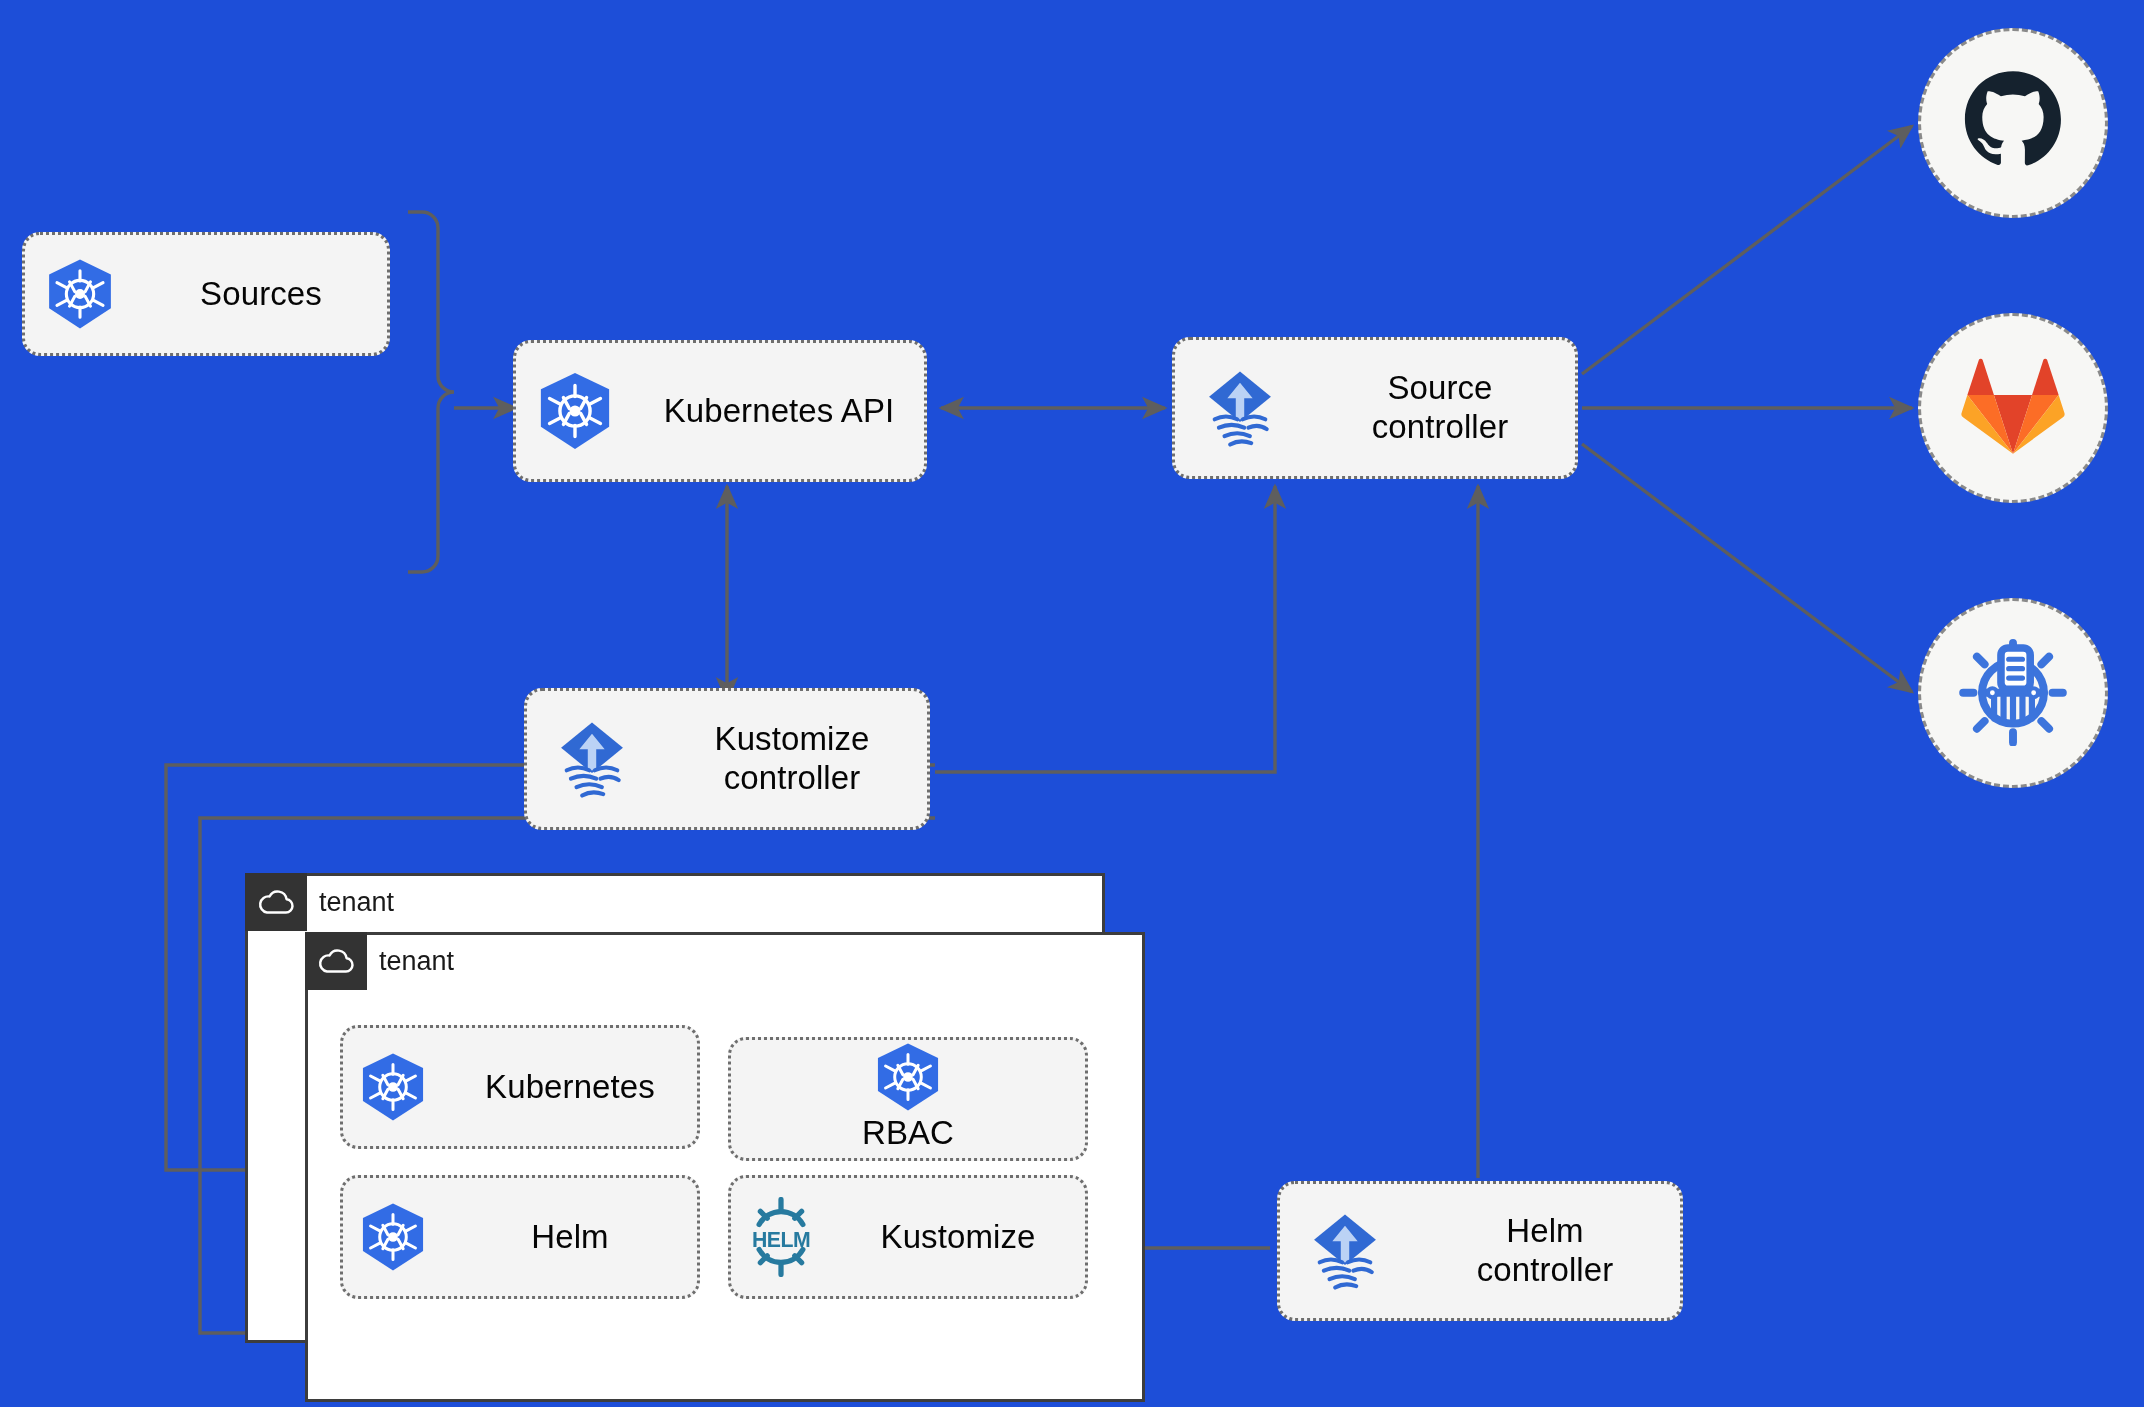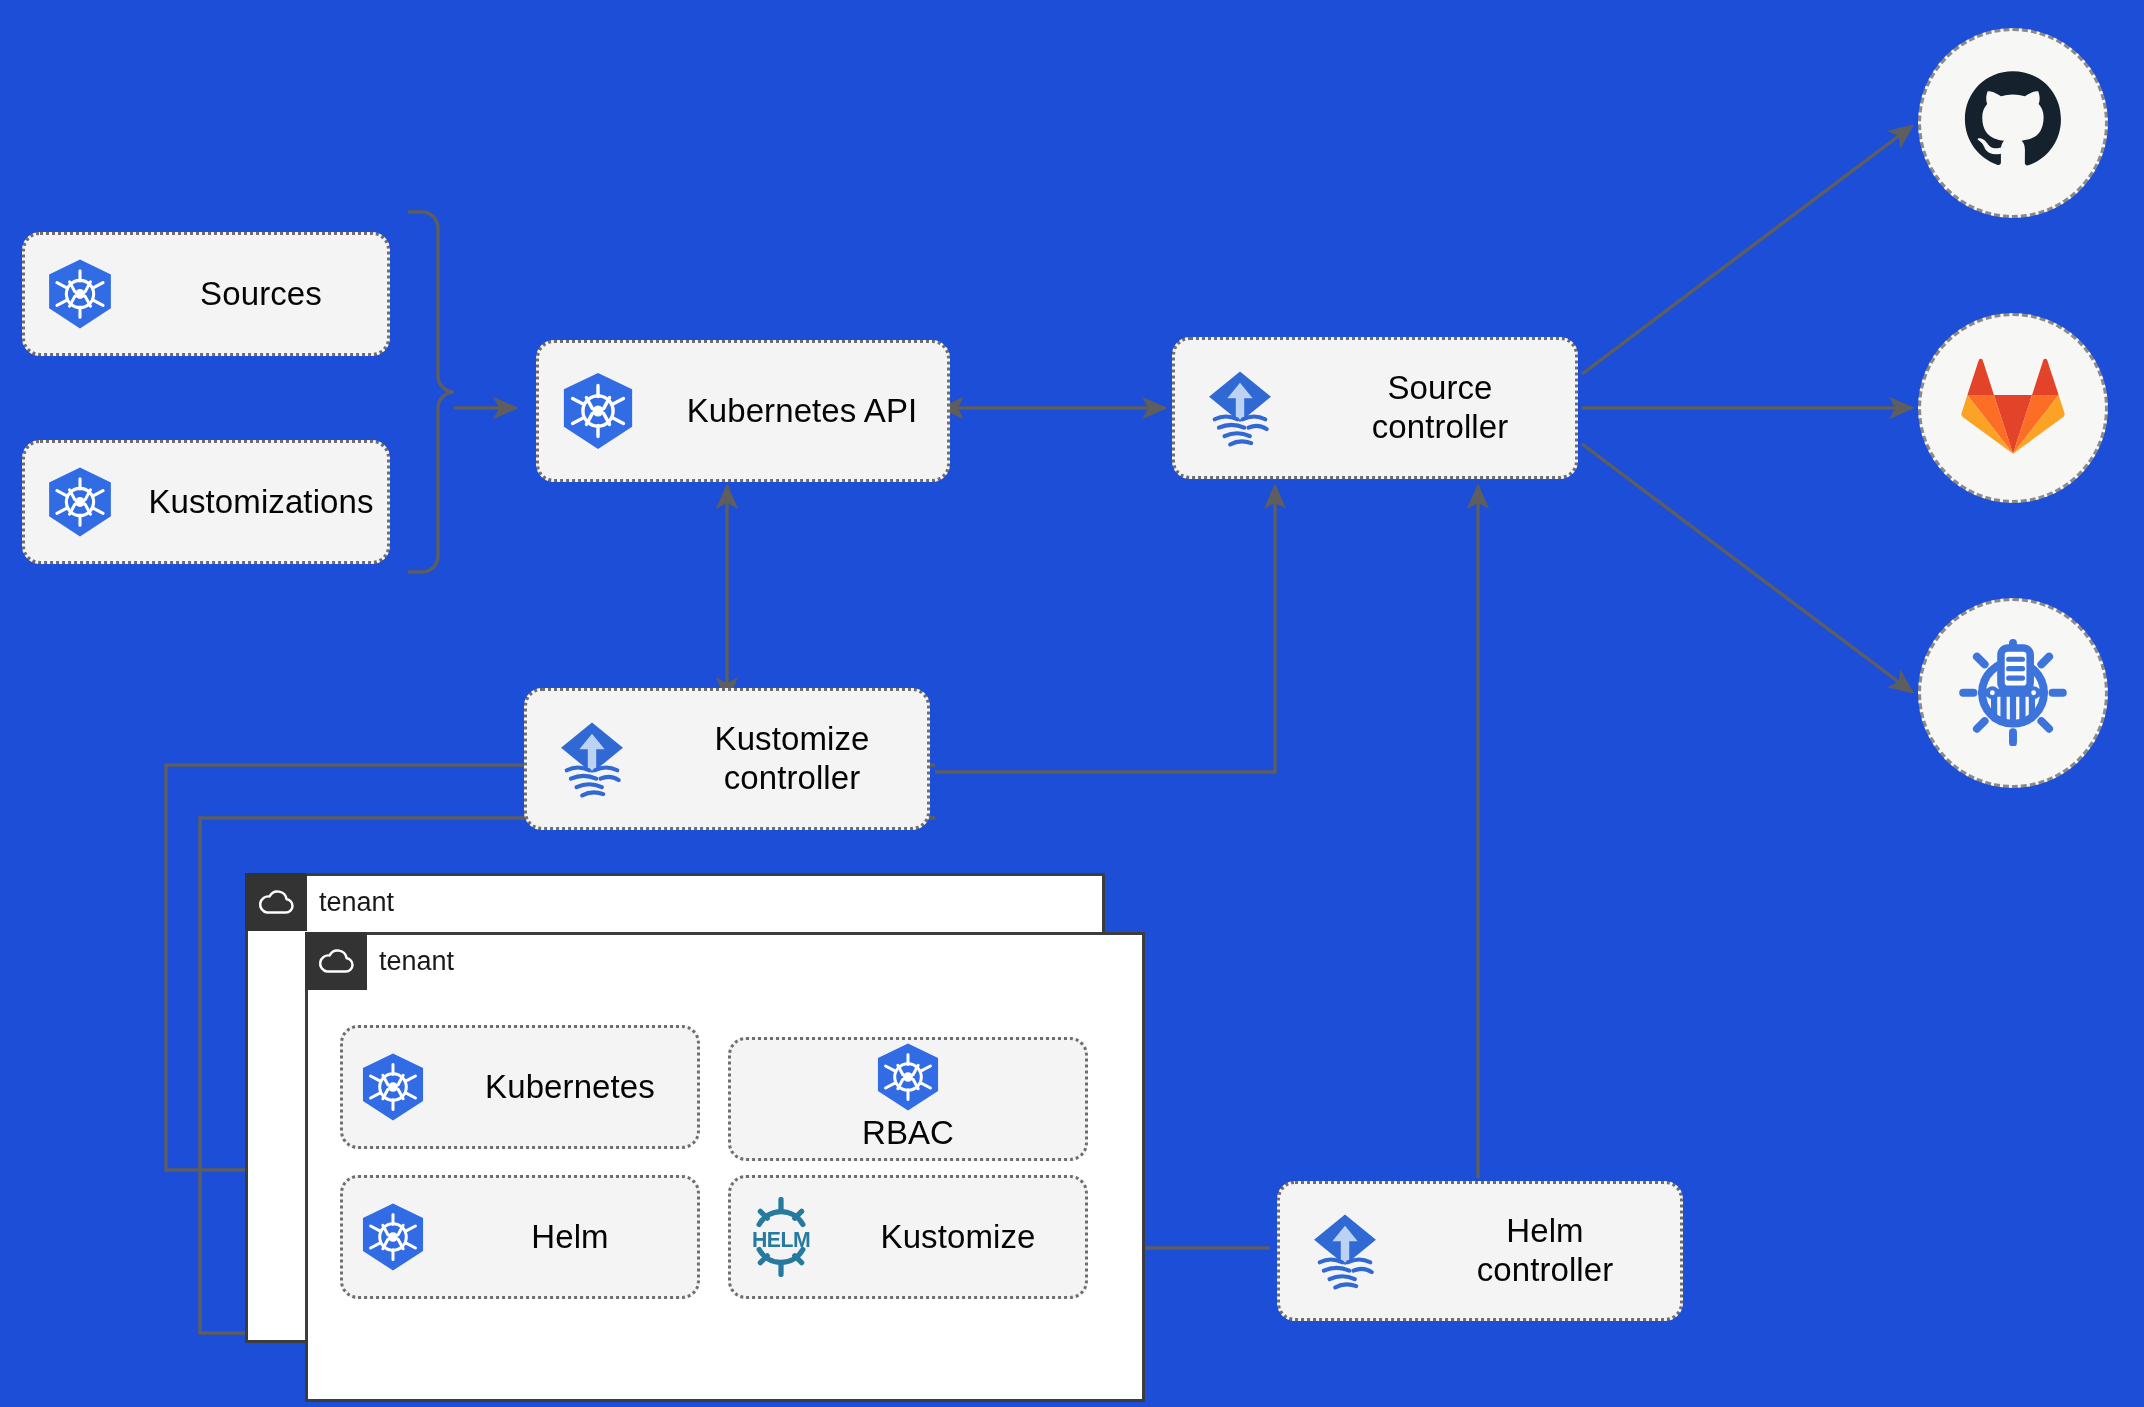--- a/index.html
+++ b/index.html
@@ -94,36 +94,22 @@
           <circle cx="32" cy="32" r="11.5"></circle>
           <path d="M32 12.5V21M32 43V51.5M12.6 22.5l8 4.2M43.4 37.3l8 4.2M12.6 41.5l8-4.2M43.4 26.7l8-4.2"></path>
           <path d="M23.2 21.8l4.4 8.2M36.4 34l4.4 8.2M23.2 42.2l4.4-8.2M36.4 30l4.4-8.2"></path>
         </g>
         <circle cx="32" cy="32" r="4.2" fill="#fff"></circle>
       </svg>
     </span>
     <span class="lbl">Sources</span>
   </div>
 
-  <div class="node" style="left:22px;top:440px;width:368px;height:124px;">
-    <span class="ico" style="width:110px;">
-      <svg width="76" height="76" viewBox="0 0 64 64">
-        <path d="M32 3 58 15.5 58 44 32 61 6 44 6 15.5Z" fill="#326CE5"></path>
-        <g fill="none" stroke="#fff" stroke-width="2.6" stroke-linecap="round">
-          <circle cx="32" cy="32" r="11.5"></circle>
-          <path d="M32 12.5V21M32 43V51.5M12.6 22.5l8 4.2M43.4 37.3l8 4.2M12.6 41.5l8-4.2M43.4 26.7l8-4.2"></path>
-          <path d="M23.2 21.8l4.4 8.2M36.4 34l4.4 8.2M23.2 42.2l4.4-8.2M36.4 30l4.4-8.2"></path>
-        </g>
-        <circle cx="32" cy="32" r="4.2" fill="#fff"></circle>
-      </svg>
-    </span>
-    <span class="lbl">Kustomizations</span>
-  </div>
-
-  <div class="node" style="left:536px;top:340px;width:414px;height:142px;justify-content:flex-end;">
+
+  <div class="node" style="left:513px;top:340px;width:414px;height:142px;justify-content:flex-end;">
     <span class="ico" style="width:118px;">
       <svg width="84" height="84" viewBox="0 0 64 64">
         <path d="M32 3 58 15.5 58 44 32 61 6 44 6 15.5Z" fill="#326CE5"></path>
         <g fill="none" stroke="#fff" stroke-width="2.6" stroke-linecap="round">
           <circle cx="32" cy="32" r="11.5"></circle>
           <path d="M32 12.5V21M32 43V51.5M12.6 22.5l8 4.2M43.4 37.3l8 4.2M12.6 41.5l8-4.2M43.4 26.7l8-4.2"></path>
           <path d="M23.2 21.8l4.4 8.2M36.4 34l4.4 8.2M23.2 42.2l4.4-8.2M36.4 30l4.4-8.2"></path>
         </g>
         <circle cx="32" cy="32" r="4.2" fill="#fff"></circle>
       </svg>

